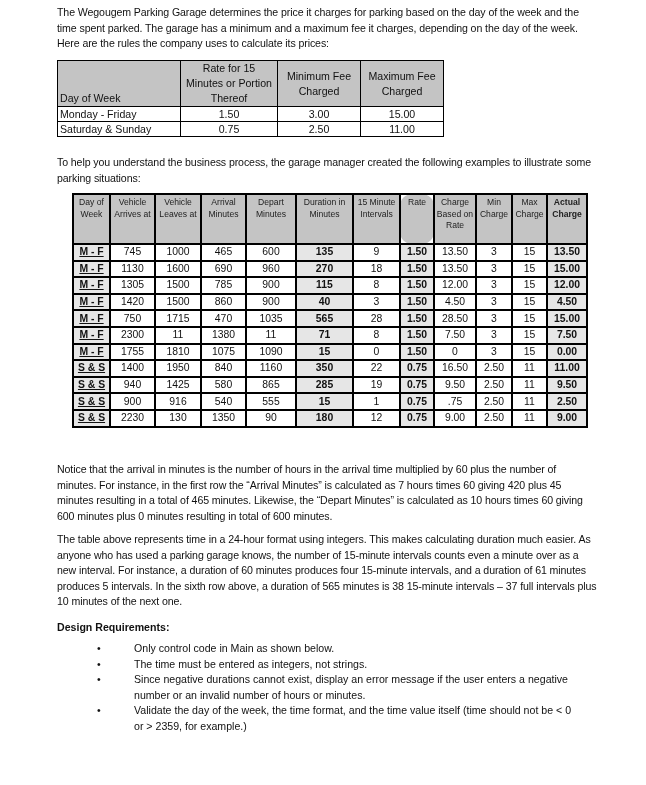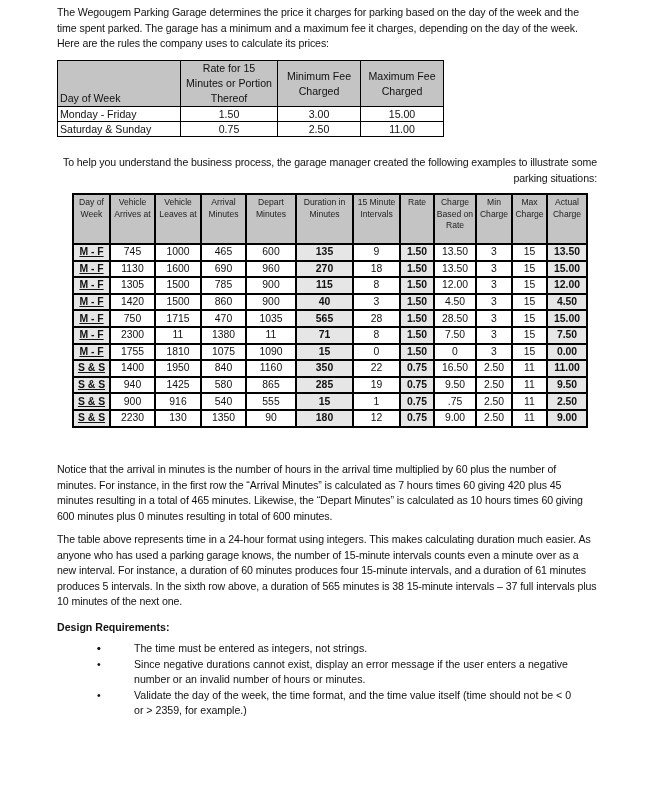--- a/index.html
+++ b/index.html
@@ -5,21 +5,21 @@
   html, body { margin: 0; padding: 0; background: #ffffff; }
   body {
     width: 646px; height: 785px; overflow: hidden; position: relative;
     font-family: "Liberation Sans", sans-serif; color: #111;
   }
   .para {
     position: absolute; left: 57px; width: 540px;
     font-size: 10.6px; line-height: 15.6px; letter-spacing: -0.1px;
   }
   #p1 { top: 5px; }
-  #p2 { top: 155px; text-align: right; }
+  #p2 { top: 155px; }
   #p3 { top: 462px; }
   #p4 { top: 532px; }
   #design-heading { position: absolute; left: 57px; top: 621px; font-size: 10.6px; font-weight: bold; }
 
   
   table.rules {
     position: absolute; left: 57px; top: 60px;
     border-collapse: collapse; font-size: 10.6px;
   }
   table.rules th, table.rules td { padding: 0 2px; border: 1px solid #000; }
@@ -52,25 +52,25 @@
   }
   table.ex td.shade { background: #e6e6e6; font-weight: bold; }
   table.ex td.day { background: #e6e6e6; font-weight: bold; text-decoration: underline; }
   table.ex .w0 { width: 33px; }
   table.ex .w1 { width: 41px; }
   table.ex .w2 { width: 42px; }
   table.ex .w3 { width: 41px; }
   table.ex .w4 { width: 46px; }
   table.ex .w5 { width: 53px; }
   table.ex .w6 { width: 43px; }
-  table.ex .w7 { width: 30px; }
+  table.ex .w7 { width: 30px; border-radius: 12px; }
   table.ex .w8 { width: 38px; }
   table.ex .w9 { width: 32px; }
   table.ex .w10 { width: 31px; }
-  table.ex .w11 { width: 36px; }
+  table.ex .w11 { width: 36px; font-weight: bold; }
 
   ul.reqs { position: absolute; left: 57px; top: 641px; margin: 0; padding: 0; list-style: none; width: 520px; }
   ul.reqs li { position: relative; padding-left: 77px; font-size: 10.6px; line-height: 15.6px; }
   ul.reqs li .bullet { position: absolute; left: 40px; top: 0; }
 </style>
 </head>
 <body>
 
 <div class="para" id="p1">The Wegougem Parking Garage determines the price it charges for parking based on the day of the week and the time spent parked. The garage has a minimum and a maximum fee it charges, depending on the day of the week. Here are the rules the company uses to calculate its prices:</div>
 
@@ -275,17 +275,17 @@
       </tr>
     </tbody>
 </table>
 
 <div class="para" id="p3">Notice that the arrival in minutes is the number of hours in the arrival time multiplied by 60 plus the number of minutes. For instance, in the first row the “Arrival Minutes” is calculated as 7 hours times 60 giving 420 plus 45 minutes resulting in a total of 465 minutes. Likewise, the “Depart Minutes” is calculated as 10 hours times 60 giving 600 minutes plus 0 minutes resulting in total of 600 minutes.</div>
 <div class="para" id="p4">The table above represents time in a 24-hour format using integers. This makes calculating duration much easier. As anyone who has used a parking garage knows, the number of 15-minute intervals counts even a minute over as a new interval. For instance, a duration of 60 minutes produces four 15-minute intervals, and a duration of 61 minutes produces 5 intervals. In the sixth row above, a duration of 565 minutes is 38 15-minute intervals – 37 full intervals plus 10 minutes of the next one.</div>
 
 <div id="design-heading">Design Requirements:</div>
 
 <ul class="reqs">
-  <li><span class="bullet">•</span></li>
+  <li><span class="bullet">•</span><span>Only control code in Main as shown below.</span></li>
   <li><span class="bullet">•</span><span>The time must be entered as integers, not strings.</span></li>
   <li><span class="bullet">•</span><span>Since negative durations cannot exist, display an error message if the user enters a negative number or an invalid number of hours or minutes.</span></li>
   <li><span class="bullet">•</span><span>Validate the day of the week, the time format, and the time value itself (time should not be &lt; 0 or &gt; 2359, for example.)</span></li>
 </ul>
 
 </body></html>

